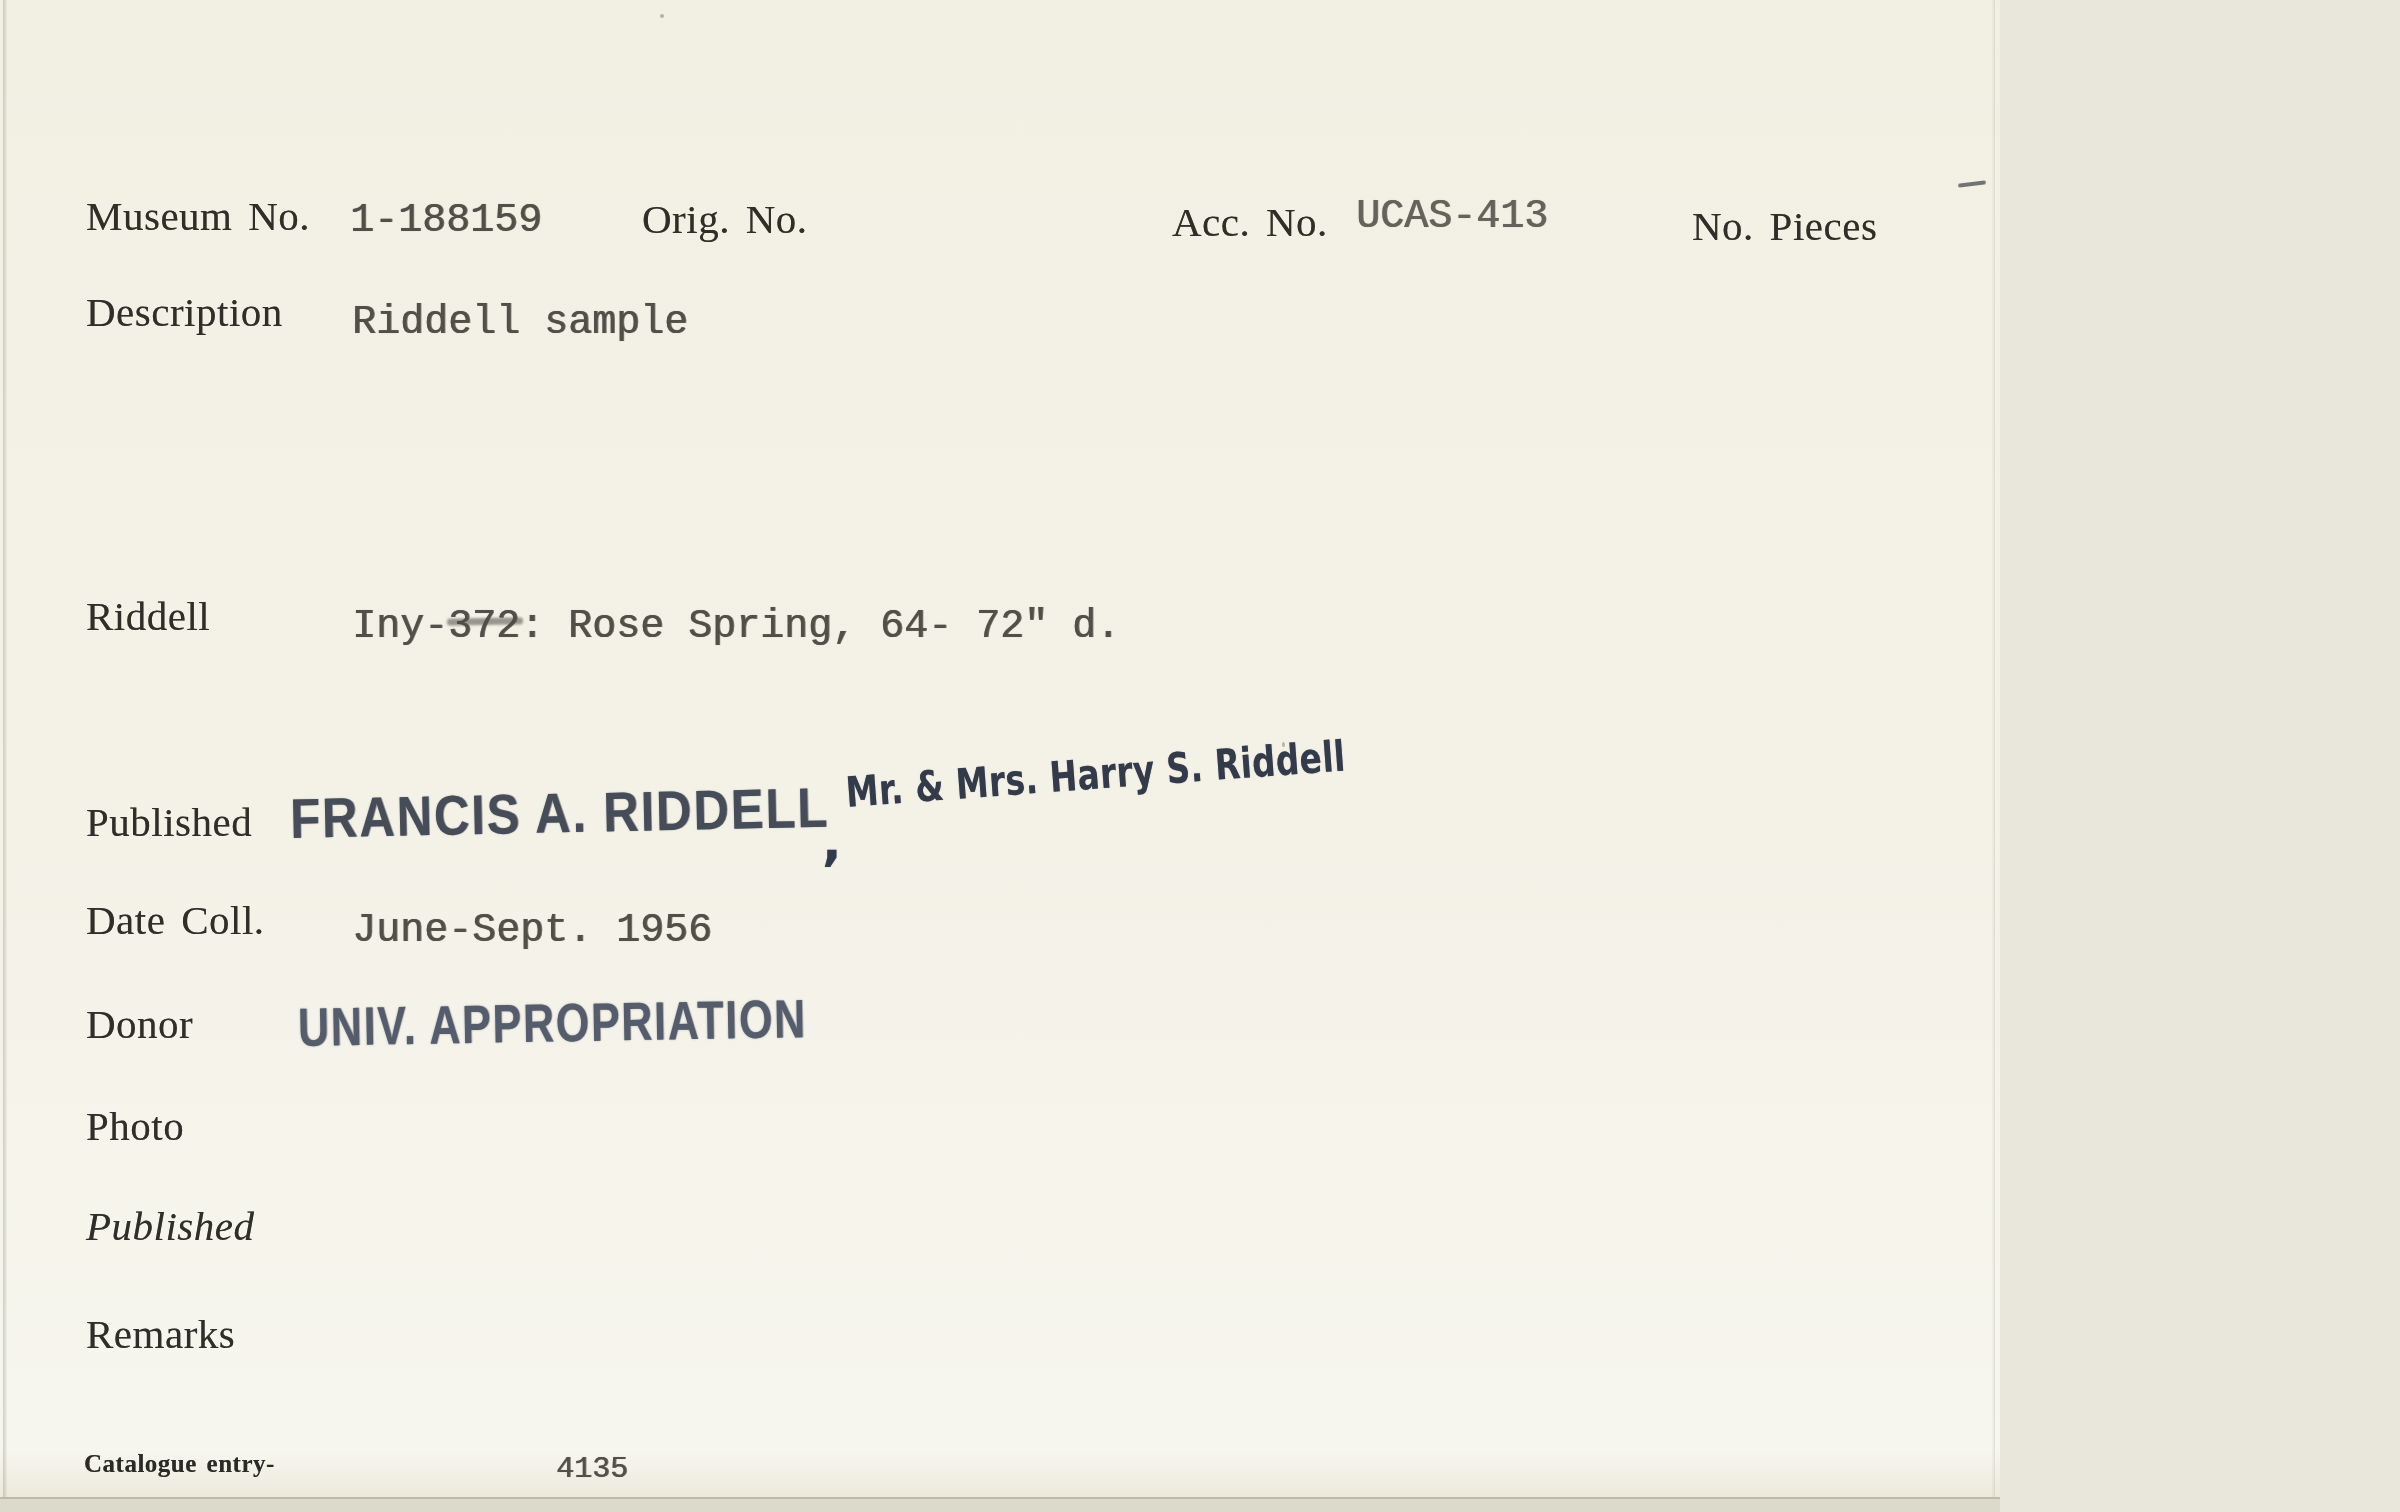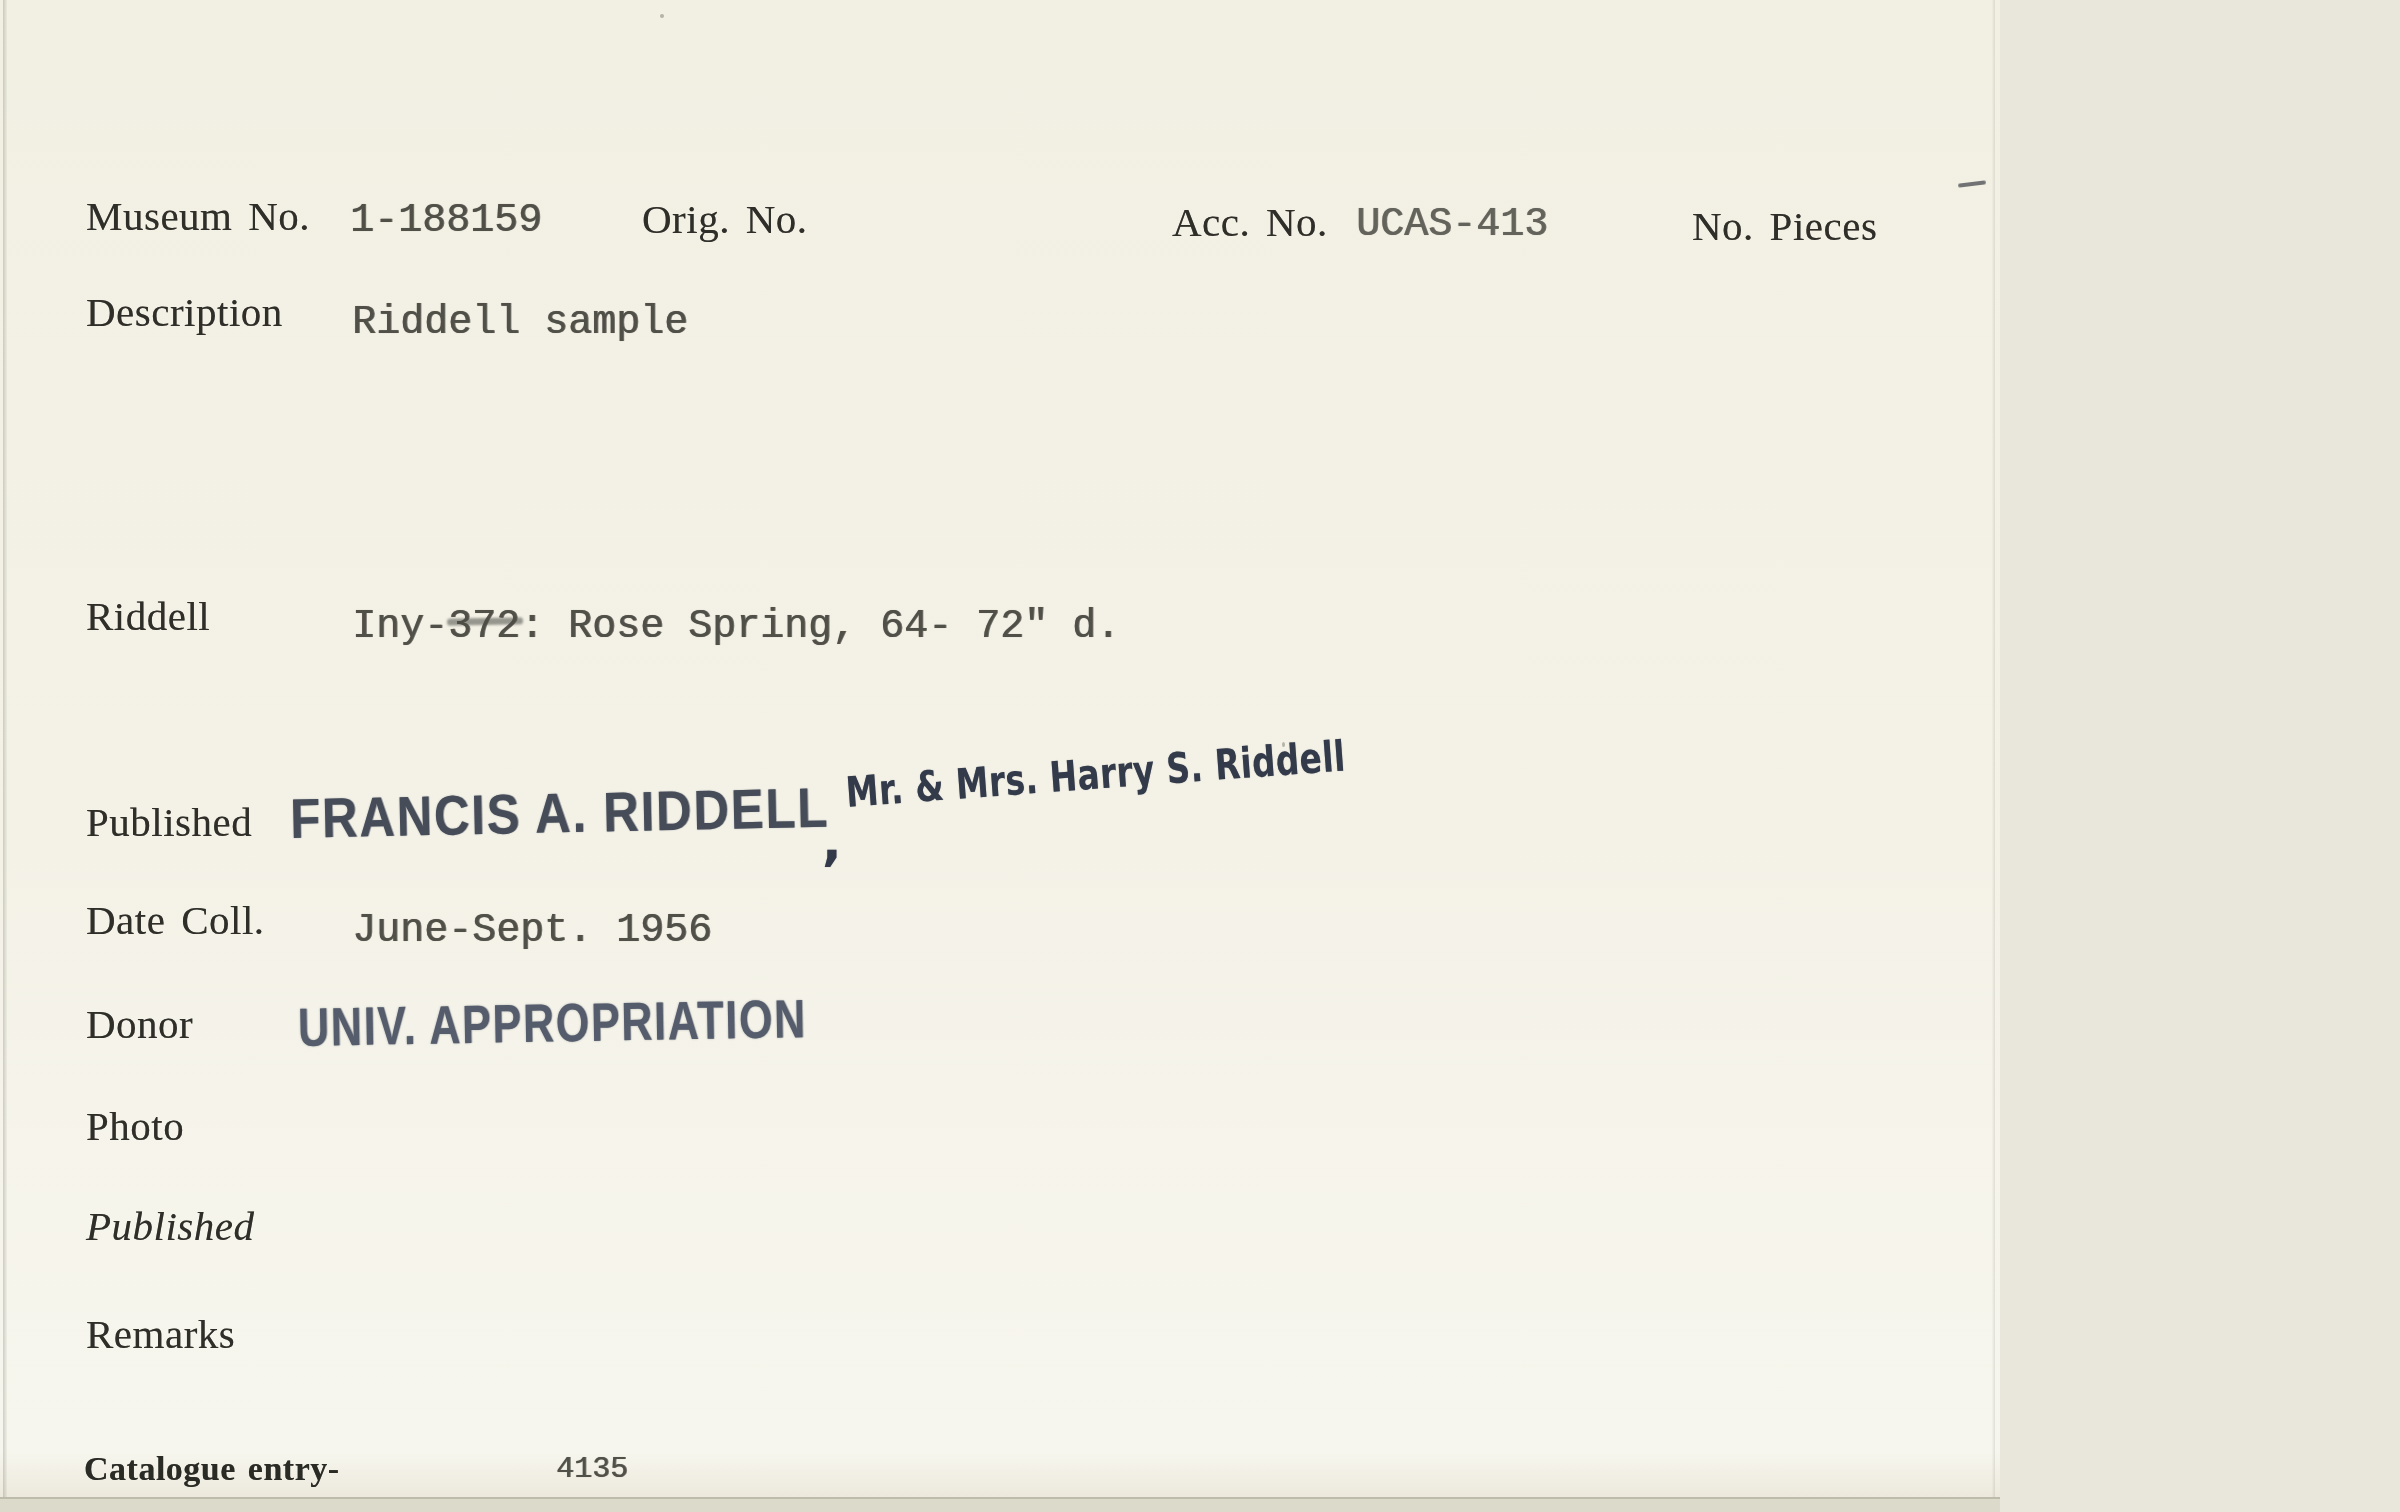--- a/index.html
+++ b/index.html
@@ -29,21 +29,21 @@
     text-shadow:0 0 .6px rgba(47,46,41,.55);
   }
   .typed{
     position:absolute;
     font-family:"Liberation Mono","DejaVu Sans Mono",monospace;
     font-size:40px;
     color:#504f48;
     white-space:nowrap;
     text-shadow:.9px 0 0 rgba(80,79,72,.75), 0 0 1px rgba(80,79,72,.4);
   }
-  .typed.faded{color:#63635c;margin-top:8px;}
+  .typed.faded{color:#63635c;}
   .stamp{
     position:absolute;
     font-family:"Liberation Sans","DejaVu Sans",sans-serif;
     font-weight:bold;
     color:#3e4656;
     white-space:nowrap;
     opacity:.93;
     text-shadow:0 0 2px rgba(62,70,86,.35), 1px 0 0 rgba(62,70,86,.45);
   }
   .hand{
@@ -85,21 +85,21 @@
 
   .p-donor-lbl{left:86px;top:1000px;font-family:Liberation Serif, serif;}
   .p-donor-stamp{left:298px;top:996px;font-size:54px;letter-spacing:2px;
     transform:rotate(-1deg) scaleX(.80);transform-origin:left center;color:#495162;
     text-shadow:0 0 2.5px rgba(73,81,98,.45), 1px 0 0 rgba(73,81,98,.35);}
 
   .p-photo-lbl{left:86px;top:1102px;}
   .p-pub-lbl{left:86px;top:1202px;font-style:italic;}
   .p-rem-lbl{left:86px;top:1310px;}
 
-  .p-foot-lbl{left:84px;top:1450px;font-size:34px;font-weight:bold;
+  .p-foot-lbl{left:84px;top:1450px;font-size:25px;font-weight:bold;
     letter-spacing:.5px;word-spacing:3px;color:#2b2b26;}
   .p-foot-num{left:556px;top:1452px;font-size:30px;}
 
   .speck{position:absolute;border-radius:50%;background:rgba(120,118,105,.5);}
 </style>
 </head>
 <body>
 
 <div class="card">
 

